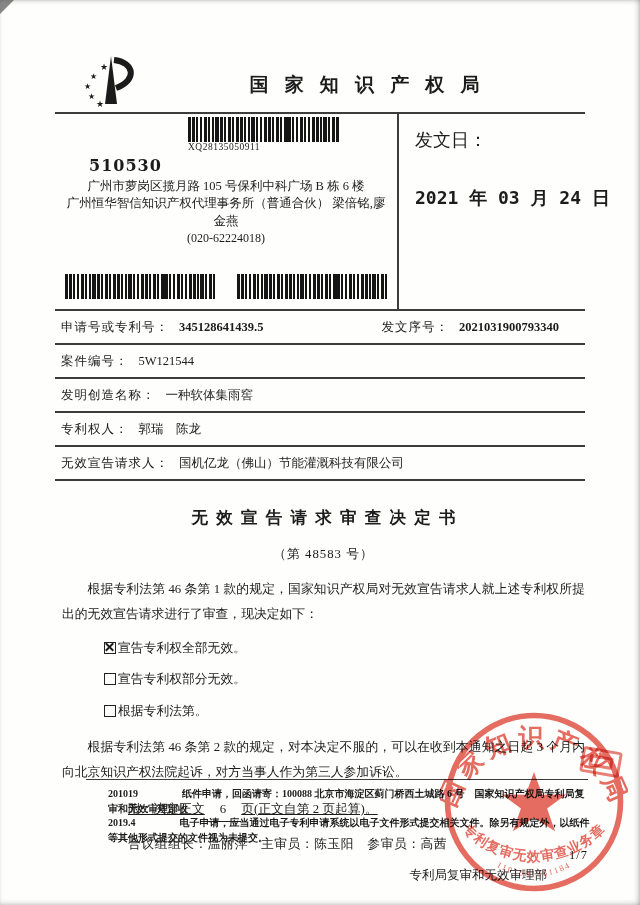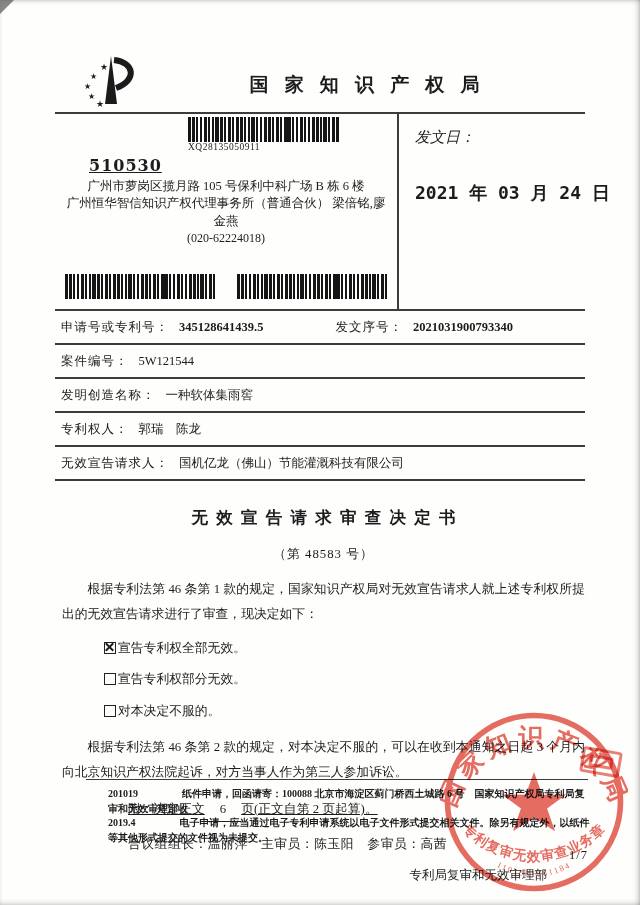--- a/index.html
+++ b/index.html
@@ -24,34 +24,34 @@
   .barcode {
     height:25px;
     background-image:
       repeating-linear-gradient(90deg,#151515 0 2px,transparent 2px 4px),
       repeating-linear-gradient(90deg,#151515 0 1px,transparent 1px 9px),
       repeating-linear-gradient(90deg,#151515 0 3px,transparent 3px 16px),
       repeating-linear-gradient(90deg,#151515 0 1px,transparent 1px 6px);
   }
   .barcode-top-wrap { width:152px; margin:1px auto 0 auto; transform:translateX(38px); }
   .barcode-label { font-size:9.5px; letter-spacing:.5px; font-family:"Liberation Serif",serif; }
-  .postcode { font-size:16px; font-weight:bold; letter-spacing:1px; margin:4px 0 3px 26px; font-family:"DejaVu Serif",serif;text-decoration:underline; }
+  .postcode { font-size:16px; font-weight:bold; letter-spacing:1px; margin:4px 0 3px 26px; font-family:"DejaVu Serif",serif; }
   .addr { text-align:center; font-size:12.5px; line-height:1.38; }
   .addr .phone { font-size:12px; }
   .barcode-row { display:flex; gap:22px; margin:28px 0 0 2px; }
   .barcode-row .barcode { width:150px; }
-  .date-label { font-size:15px;font-style:italic; }
+  .date-label { font-size:18px; }
   .date-value { margin-top:34px; font-family:"DejaVu Sans Mono",monospace; font-size:18px; font-weight:bold; letter-spacing:0; white-space:nowrap; }
   
   .rows { margin:0 55px; font-size:12.5px; }
   .frow { display:flex; border-bottom:2px solid #3c3c3c; padding:8px 6px 7px 6px; line-height:1.35; }
   .frow .lbl { letter-spacing:1px; }
   .frow .val { margin-left:10px; }
   .val.num { font-weight:bold; font-family:"Liberation Serif",serif; }
-  .fcell2 { margin-left:72px; }
+  .fcell2 { margin-left:118px; }
   
   .main { padding:20px 55px 0 62px; font-size:12.8px; }
   .doc-title { text-align:center; font-size:16.5px; font-weight:bold; letter-spacing:0.5em; text-indent:0.5em; margin-top:6px; white-space:nowrap; }
   .doc-no { text-align:center; font-size:12.8px; margin-top:17px; letter-spacing:1px; }
   .para { margin-top:14px; text-indent:2em; line-height:1.95; text-align:justify; }
   .options { margin:6px 0 2px 42px; }
   .option { display:flex; align-items:center; margin-top:11px; line-height:1.6; }
   .checkbox { width:12px; height:12px; border:1.4px solid #222; display:inline-flex; align-items:center; justify-content:center; margin-right:2px; flex:0 0 auto; font-size:11px; line-height:1; }
   .checkbox.checked::after { content:"✕"; font-weight:bold; transform:scale(1.25); }
   .attach { margin:12px 0 0 66px; line-height:1.9;text-decoration:underline; }
@@ -147,21 +147,21 @@
       <div class="option">
         <span class="checkbox checked"></span>
         <span>宣告专利权全部无效。</span>
       </div>
       <div class="option">
         <span class="checkbox"></span>
         <span>宣告专利权部分无效。</span>
       </div>
       <div class="option">
         <span class="checkbox"></span>
-        <span>对本决定不服的。</span>
+        <span>根据专利法第。</span>
       </div>
     </div>
 
     <p class="para">根据专利法第 46 条第 2 款的规定，对本决定不服的，可以在收到本通知之日起 3 个月内向北京知识产权法院起诉，对方当事人作为第三人参加诉讼。</p>
 
     <div class="attach">
       <span>附：决定正文</span><span class="blank-fill">6</span><span>页(正文自第 2 页起算)。</span>
     </div>
 
     <div class="panel">合议组组长：温丽萍　主审员：陈玉阳　参审员：高茜</div>

